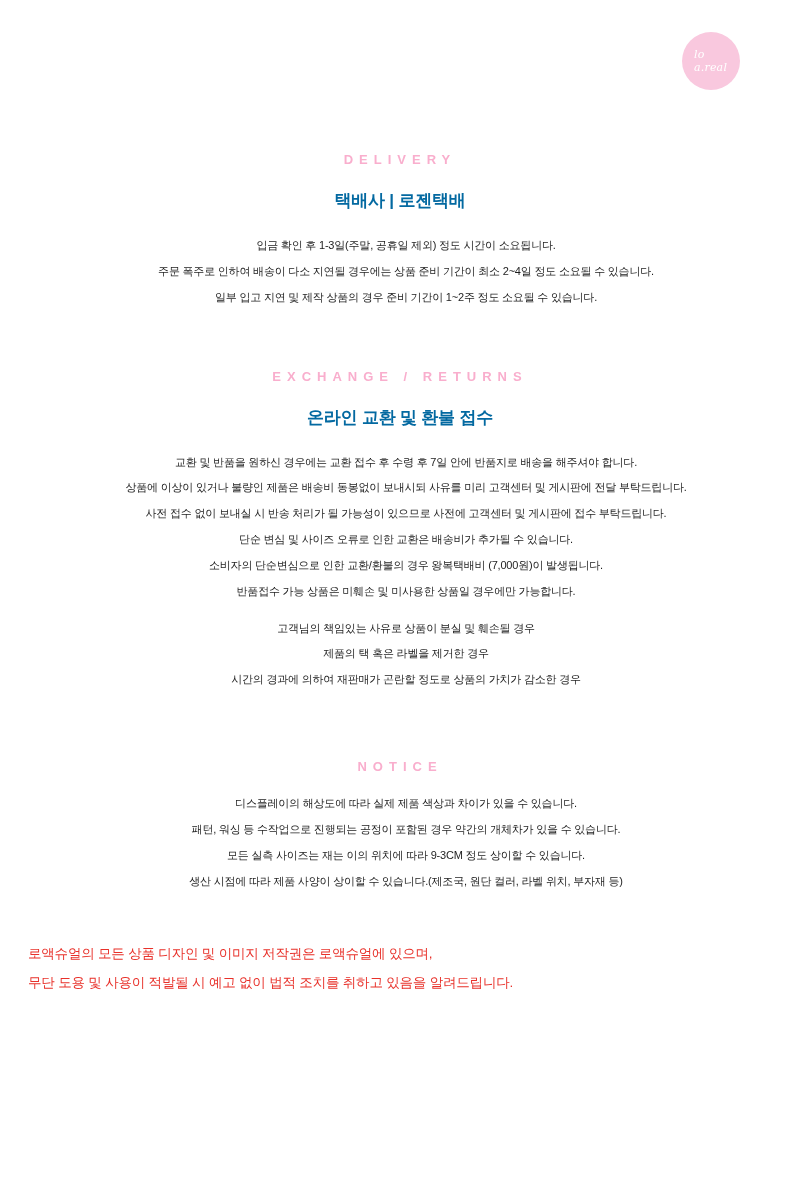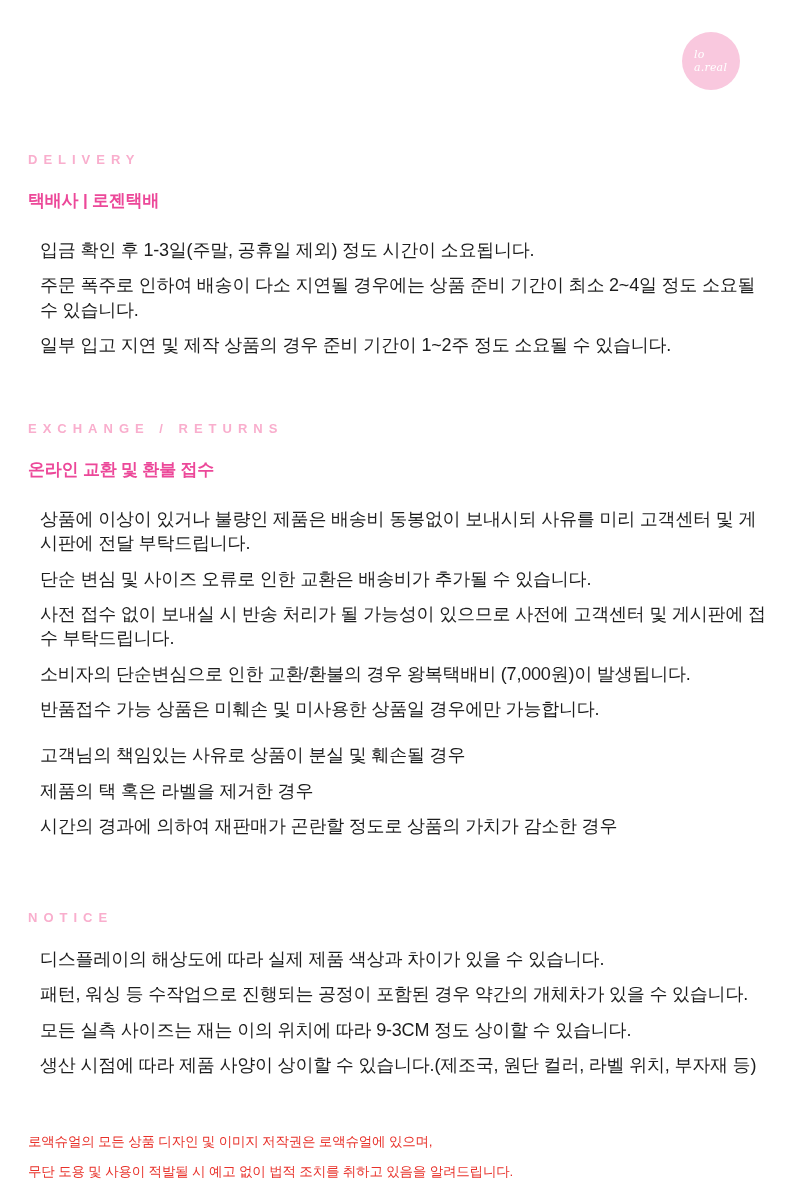--- a/index.html
+++ b/index.html
@@ -53,38 +53,38 @@
   .brand-badge span {
     font-family: "DejaVu Serif", serif;
     font-style: italic;
     font-size: 11px;
     color: #ffffff;
     letter-spacing: 0.2px;
     margin-left: 12px;
   }
 
   
-  .section { margin-top: 0; }
+  .section { margin-top: 0; text-align: center; }
   .section-label {
     color: #f9aecd;
     font-size: 13px;
     font-weight: bold;
     letter-spacing: 6px;
     margin: 0 0 22px 0;
   }
   .section-heading {
     font-size: 17px;
     font-weight: bold;
-    color: #ec4899;
+    color: #0369a1;
     margin: 0 0 26px 0;
     letter-spacing: -0.2px;
   }
   .lines p {
     margin: 0 0 11px 12px;
-    font-size: 18px;
+    font-size: 11px;
     line-height: 1.35;
     color: #1d1d1d;
     letter-spacing: -0.2px;
   }
   .lines p:last-child { margin-bottom: 0; }
   .gap-block { margin-top: 22px; }
 
   .s-delivery { margin-top: 44px; }
   .s-exchange { margin-top: 64px; }
   .s-notice   { margin-top: 72px; }
@@ -115,23 +115,24 @@
       <p>입금 확인 후 1-3일(주말, 공휴일 제외) 정도 시간이 소요됩니다.</p>
       <p>주문 폭주로 인하여 배송이 다소 지연될 경우에는 상품 준비 기간이 최소 2~4일 정도 소요될 수 있습니다.</p>
       <p>일부 입고 지연 및 제작 상품의 경우 준비 기간이 1~2주 정도 소요될 수 있습니다.</p>
     </div>
   </div>
 
   <div class="section s-exchange">
     <div class="section-label">EXCHANGE / RETURNS</div>
     <div class="section-heading">온라인 교환 및 환불 접수</div>
     <div class="lines">
+      <p>교환 및 반품을 원하신 경우에는 교환 접수 후 수령 후 7일 안에 반품지로 배송을 해주셔야 합니다.</p>
       <p>상품에 이상이 있거나 불량인 제품은 배송비 동봉없이 보내시되 사유를 미리 고객센터 및 게시판에 전달 부탁드립니다.</p>
+      <p>사전 접수 없이 보내실 시 반송 처리가 될 가능성이 있으므로 사전에 고객센터 및 게시판에 접수 부탁드립니다.</p>
       <p>단순 변심 및 사이즈 오류로 인한 교환은 배송비가 추가될 수 있습니다.</p>
-      <p>사전 접수 없이 보내실 시 반송 처리가 될 가능성이 있으므로 사전에 고객센터 및 게시판에 접수 부탁드립니다.</p>
       <p>소비자의 단순변심으로 인한 교환/환불의 경우 왕복택배비 (7,000원)이 발생됩니다.</p>
       <p>반품접수 가능 상품은 미훼손 및 미사용한 상품일 경우에만 가능합니다.</p>
     </div>
     <div class="lines gap-block">
       <p>고객님의 책임있는 사유로 상품이 분실 및 훼손될 경우</p>
       <p>제품의 택 혹은 라벨을 제거한 경우</p>
       <p>시간의 경과에 의하여 재판매가 곤란할 정도로 상품의 가치가 감소한 경우</p>
     </div>
   </div>
 

